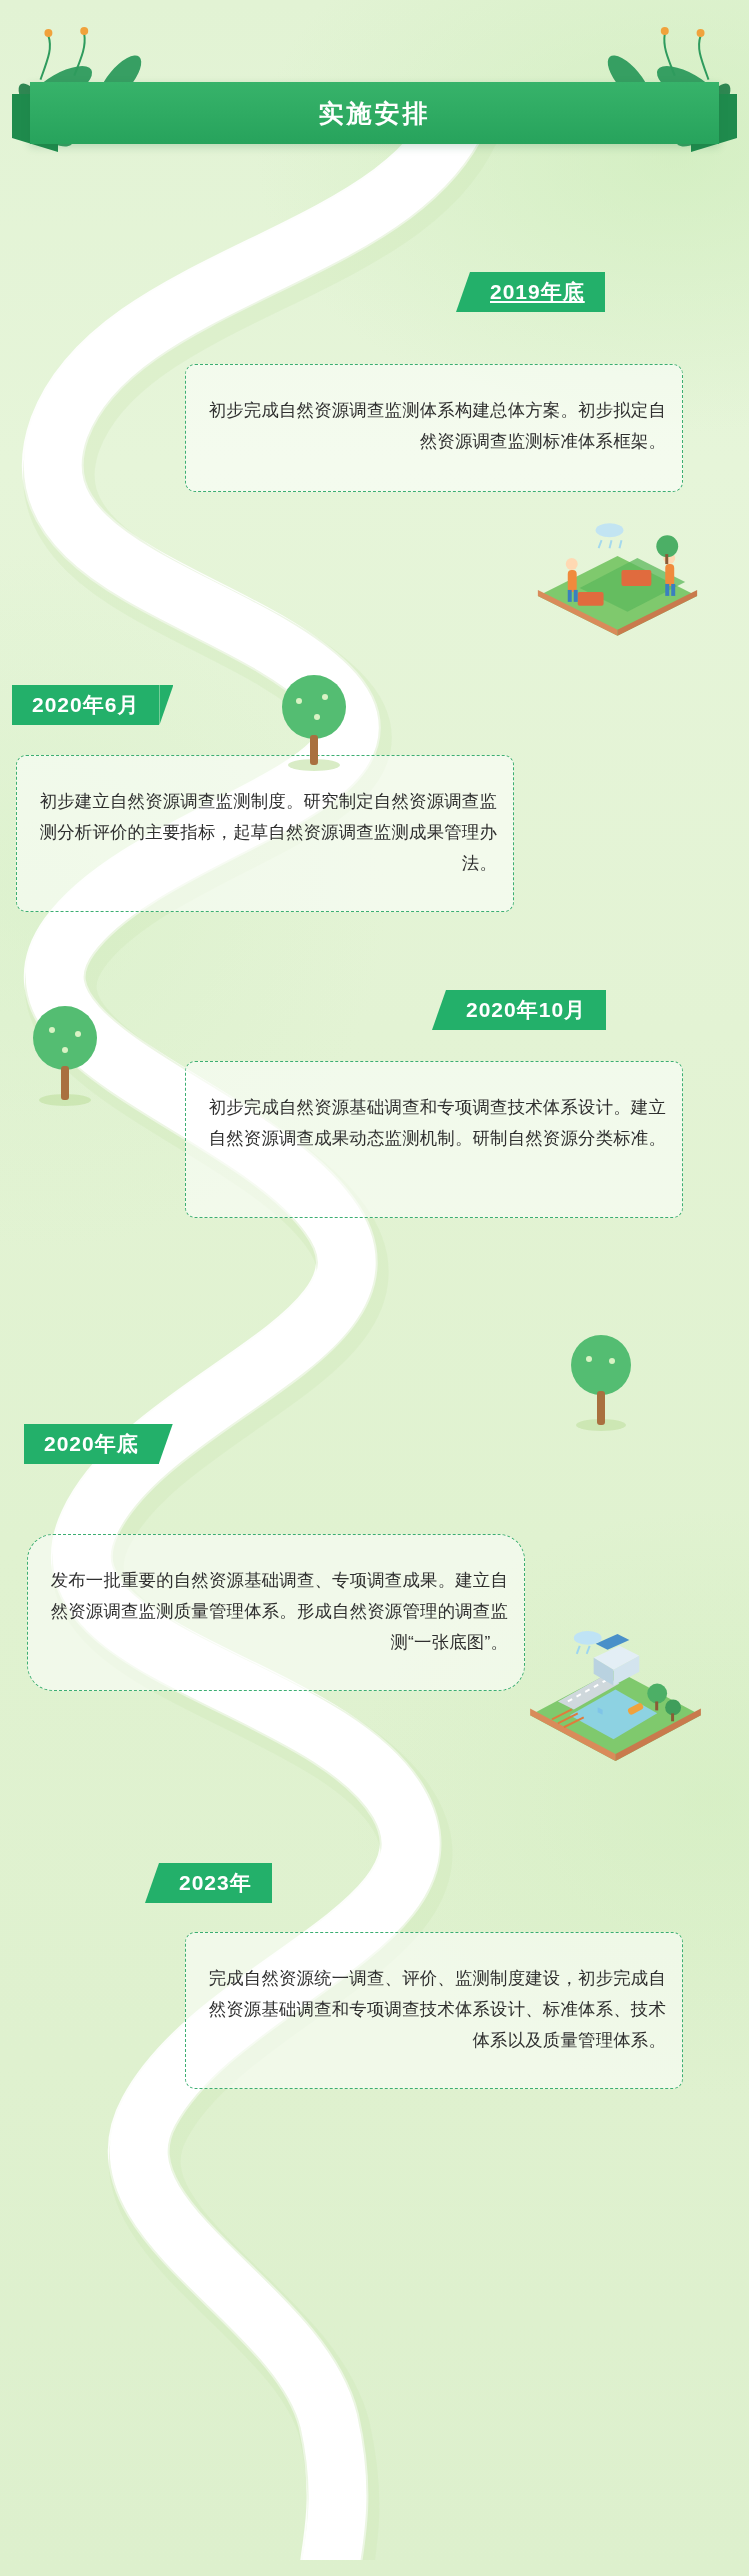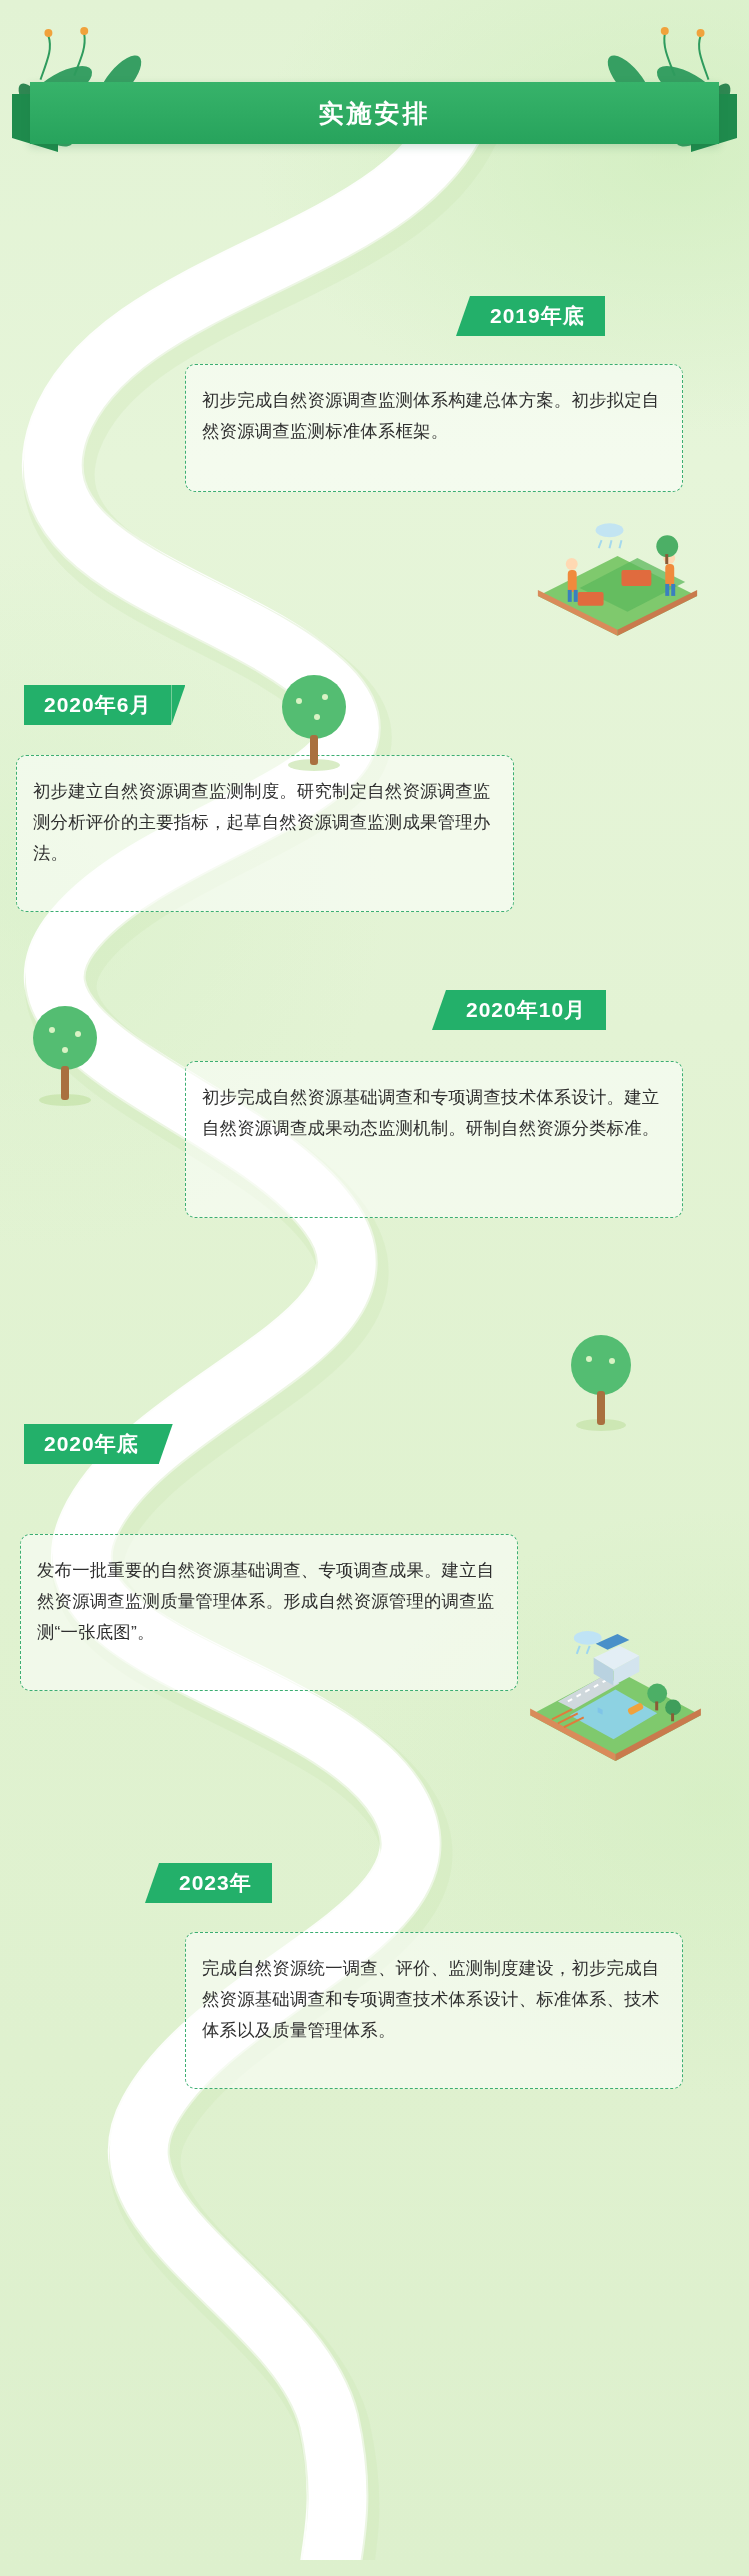--- a/index.html
+++ b/index.html
@@ -127,23 +127,24 @@
 
   
   .card {
     position: absolute;
     border: 1px dashed #3cae72;
     border-radius: 10px;
     background: rgba(255,255,255,0.55);
     color: #2f2f2f;
     font-size: 17.4px;
     line-height: 31px;
-    padding: 20px 16px;
+    padding: 30px 16px;
     box-sizing: border-box;
     letter-spacing: 0.2px;
+    text-align: right;
   }
 
   
   .illus { position: absolute; }
 
   .tree { position: absolute; }
 </style>
 </head>
 <body>
 
@@ -226,21 +227,21 @@
       </g>
       <circle cx="704" cy="15" r="4" fill="#f0a23c"></circle>
       <circle cx="668" cy="13" r="4" fill="#f0a23c"></circle>
     </svg>
     <div class="ribbon-tail-l"></div>
     <div class="ribbon-tail-r"></div>
     <div class="ribbon"></div>
     <div class="banner-title">实施安排</div>
   </div>
 
-  <div class="tag skew-l" style="left:470px; top:296px;">2019年底</div>
+  <div class="tag skew-l" style="left:470px; top:272px;text-decoration:underline;">2019年底</div>
   <div class="card" style="left:185px; top:364px; width:498px; height:128px;">初步完成自然资源调查监测体系构建总体方案。初步拟定自然资源调查监测标准体系框架。</div>
 
   <svg class="illus" style="left:518px; top:518px; width:199px; height:120px;" viewBox="0 0 200 120">
     <g>
       <path d="M 20 78 L 100 38 L 180 78 L 100 118 Z" fill="#7fc96d"></path>
       <path d="M 20 78 L 100 118 L 100 112 L 20 72 Z" fill="#d98b5a"></path>
       <path d="M 180 78 L 100 118 L 100 112 L 180 72 Z" fill="#c97a4d"></path>
       <path d="M 62 70 L 120 40 L 168 64 L 110 94 Z" fill="#5cb85c" opacity="0.75"></path>
 
       <rect x="104" y="52" width="30" height="16" rx="2" fill="#e06b3e"></rect>
@@ -268,21 +269,21 @@
 
       <g fill="#bfe3f5" opacity="0.9">
         <ellipse cx="92" cy="12" rx="14" ry="7"></ellipse>
         <path d="M 84 22 l -3 8" stroke="#9ed6f0" stroke-width="2" fill="none"></path>
         <path d="M 94 22 l -2 8" stroke="#9ed6f0" stroke-width="2" fill="none"></path>
         <path d="M 104 22 l -2 8" stroke="#9ed6f0" stroke-width="2" fill="none"></path>
       </g>
     </g>
   </svg>
 
-  <div class="tag skew-r" style="left:24px; top:685px;">2020年6月</div>
+  <div class="tag skew-r" style="left:12px; top:685px;">2020年6月</div>
   <div class="card" style="left:16px; top:755px; width:498px; height:157px;font-family:Liberation Serif, serif;">初步建立自然资源调查监测制度。研究制定自然资源调查监测分析评价的主要指标，起草自然资源调查监测成果管理办法。</div>
 
   <svg class="tree" style="left:269px; top:665px; width:90px; height:110px;" viewBox="0 0 90 110">
     <ellipse cx="45" cy="100" rx="26" ry="6" fill="#bfe0a0" opacity="0.6"></ellipse>
     <circle cx="45" cy="42" r="32" fill="#54bd72"></circle>
     <circle cx="30" cy="36" r="3" fill="#d9f3c4"></circle>
     <circle cx="56" cy="32" r="3" fill="#d9f3c4"></circle>
     <circle cx="48" cy="52" r="3" fill="#d9f3c4"></circle>
     <rect x="41" y="70" width="8" height="30" rx="3" fill="#a9703f"></rect>
   </svg>
@@ -301,21 +302,21 @@
 
   <svg class="tree" style="left:558px; top:1325px; width:86px; height:110px;" viewBox="0 0 86 110">
     <ellipse cx="43" cy="100" rx="25" ry="6" fill="#bfe0a0" opacity="0.6"></ellipse>
     <circle cx="43" cy="40" r="30" fill="#54bd72"></circle>
     <circle cx="31" cy="34" r="3" fill="#d9f3c4"></circle>
     <circle cx="54" cy="36" r="3" fill="#d9f3c4"></circle>
     <rect x="39" y="66" width="8" height="34" rx="3" fill="#a9703f"></rect>
   </svg>
 
   <div class="tag skew-r" style="left:24px; top:1424px;">2020年底</div>
-  <div class="card" style="left:20px; top:1534px; width:498px; height:157px;">发布一批重要的自然资源基础调查、专项调查成果。建立自然资源调查监测质量管理体系。形成自然资源管理的调查监测“一张底图”。</div>
+  <div class="card" style="left:27px; top:1534px; width:498px; height:157px;border-radius:26px;">发布一批重要的自然资源基础调查、专项调查成果。建立自然资源调查监测质量管理体系。形成自然资源管理的调查监测“一张底图”。</div>
 
   <svg class="illus" style="left:508px; top:1624px; width:214px; height:139px;" viewBox="0 0 215 140">
     <path d="M 22 92 L 108 46 L 194 92 L 108 138 Z" fill="#7fc96d"></path>
     <path d="M 22 92 L 108 138 L 108 131 L 22 85 Z" fill="#d98b5a"></path>
     <path d="M 194 92 L 108 138 L 108 131 L 194 85 Z" fill="#c97a4d"></path>
 
     <path d="M 62 92 L 108 66 L 150 90 L 106 116 Z" fill="#8fd3ee" opacity="0.9"></path>
 
     <path d="M 50 78 L 96 52 L 112 60 L 66 86 Z" fill="#cfd8dc"></path>
     <path d="M 60 78 L 98 57" stroke="#ffffff" stroke-width="2" stroke-dasharray="5 5" fill="none"></path>

